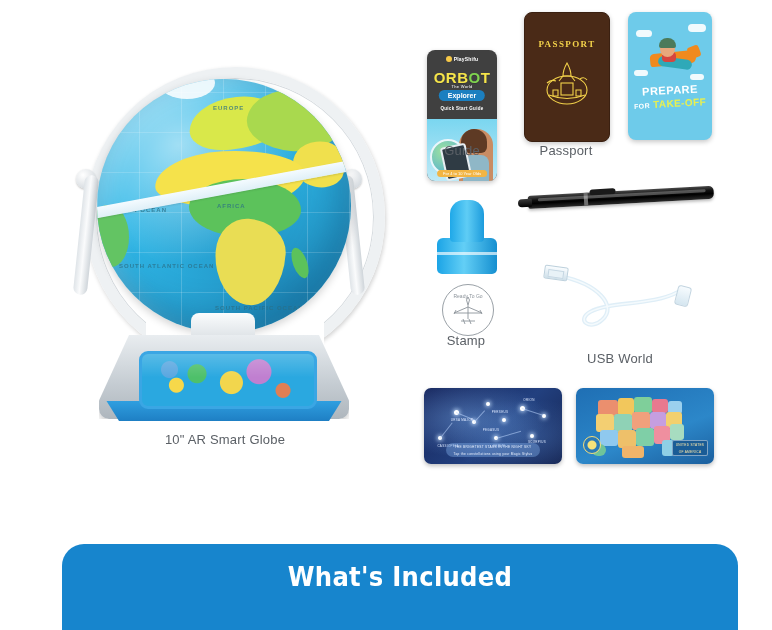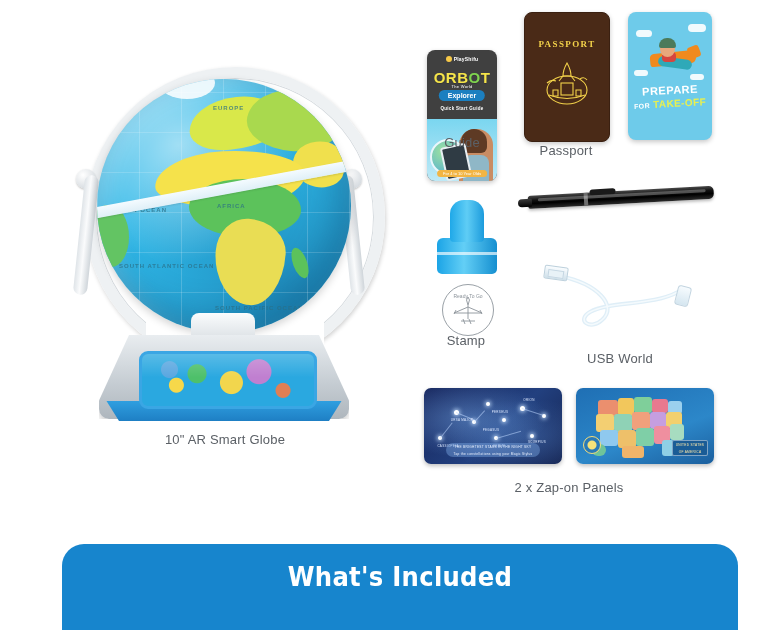--- a/index.html
+++ b/index.html
@@ -295,21 +295,21 @@
     <div class="g-qs">Quick Start Guide</div>
     <div class="g-photo">
       <div class="g-girl">
           <div class="g-hair"></div>
         </div>
       <div class="g-globe"></div>
       <div class="g-tablet"></div>
       <div class="g-foot">For 4 to 10 Year Olds</div>
     </div>
   </div>
-  <div class="lbl" style="left:412px;top:135px;width:100px">Guide</div>
+  <div class="lbl" style="left:412px;top:143px;width:100px">Guide</div>
 
   <div class="card" id="passport-card">
     <div class="p-title">PASSPORT</div>
     <div class="p-emblem">
       <svg viewBox="0 0 54 54">
         <g stroke="#f3d24a" stroke-width="1.1" fill="none">
           <ellipse cx="27" cy="33" rx="20" ry="14"></ellipse>
           <path d="M27 6 q4 7 4 13 l-8 0 q0-6 4-13z"></path>
           <path d="M23 19 l-4 5 M31 19 l4 5"></path>
           <path d="M9 38 q18 7 36 0"></path>
@@ -424,19 +424,18 @@
       <div class="usbit" style="left:46px;top:58px;width:22px;height:12px;background:#f0b46a"></div>
       <div class="usbit" style="left:86px;top:52px;width:12px;height:16px;background:#8fd0e6"></div>
       <div class="usbit" style="left:16px;top:56px;width:14px;height:12px;background:#6fc49a;border-radius:6px"></div>
       <div class="compass"></div>
       <div class="usa-badge">
         <span>UNITED STATES</span>
         <span>OF AMERICA</span>
       </div>
     </div>
   </div>
-  <div class="lbl" style="left:469px;top:480px;width:200px">2 x Zap-on Panels</div>
 
   <div id="whats-included-banner">
     <div class="btxt">What's Included</div>
   </div>
 
 </div>
 
 </body></html>

